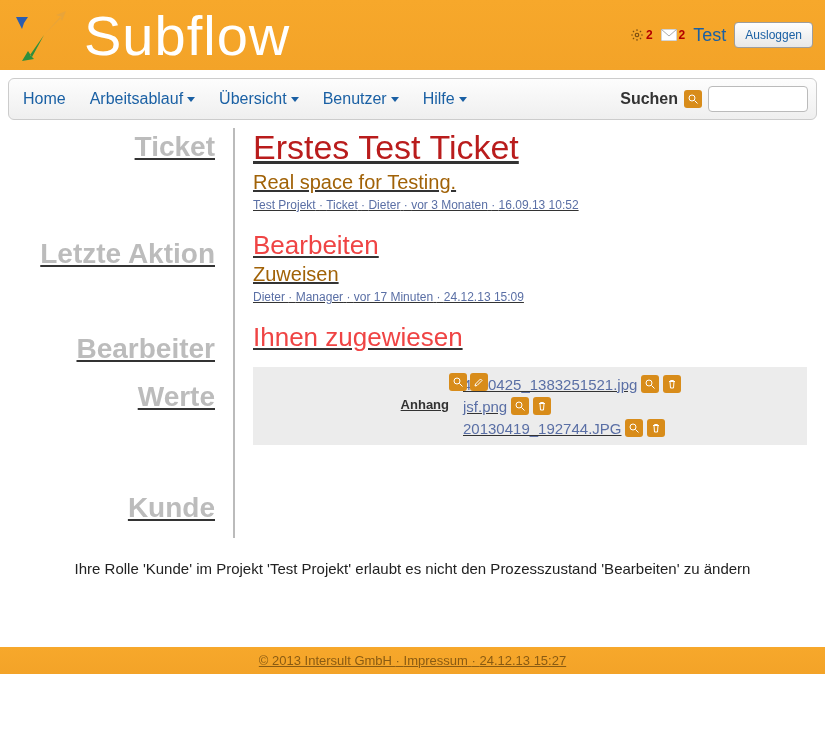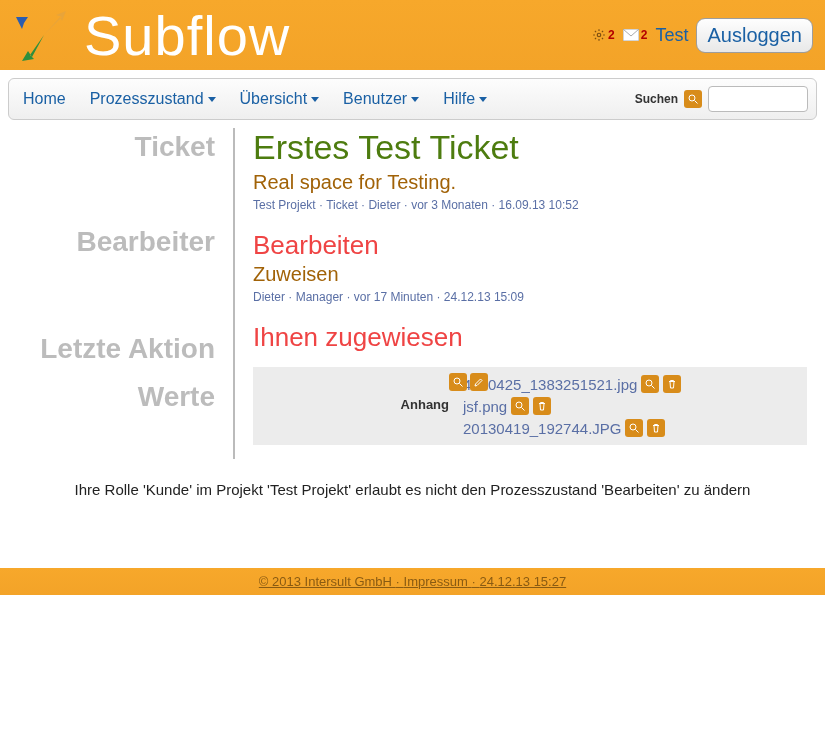--- a/index.html
+++ b/index.html
@@ -32,24 +32,24 @@
     display:flex;
     align-items:center;
     gap:8px;
   }
   .notif { display:flex; align-items:center; gap:2px; }
   .notif .count { font-size:12px; color:#b30000; font-weight:bold; }
   .username-link { color:#1a60a4; font-size:18px; }
   .btn {
     background:linear-gradient(#fefefe,#e8e8e8);
     border:1px solid #9d9d9d;
-    border-radius:9px;
+    border-radius:4px;
     padding:5px 10px;
     color:#1a60a4;
-    font-size:20px;
+    font-size:12px;
     cursor:pointer;
   }
   
   .navbar {
     margin:8px 8px 0 8px;
     border:1px solid #ccc;
     border-radius:6px;
     background:linear-gradient(#fdfdfd,#efefef);
     display:flex;
     align-items:center;
@@ -66,21 +66,21 @@
     gap:4px;
     cursor:pointer;
   }
   .caret {
     width:0;height:0;
     border-left:4px solid transparent;
     border-right:4px solid transparent;
     border-top:5px solid #1a60a4;
   }
   .nav-right { margin-left:auto; display:flex; align-items:center; gap:6px; }
-  .search-label { font-weight:bold; color:#333; font-size:12px; }
+  .search-label { font-weight:bold; color:#333; font-size:16px; }
   .icon-btn {
     width:18px;height:18px;
     background:#d88c1a;
     border-radius:3px;
     display:inline-flex;
     align-items:center;
     justify-content:center;
     cursor:pointer;
   }
   .icon-btn svg { width:12px;height:12px; stroke:#fff; fill:none; stroke-width:2; }
@@ -112,21 +112,21 @@
     align-self:stretch;
   }
   .side-heading {
     color:#bcbcbc;
     font-size:28px;
     font-weight:600;
     line-height:1.1;
     margin:0;
   }
   h1.title {
-    color:#4d7c0f;
+    color:#b91c1c;
     font-size:34px;
     margin:0 0 4px 0;
     font-weight:500;
   }
   h2.sub {
     color:#ef4444;
     font-size:26px;
     margin:0 0 2px 0;
     font-weight:500;
   }
@@ -208,21 +208,21 @@
     <button class="btn">Ausloggen</button>
   </div>
 </div>
 
 <div class="navbar">
   <div class="nav-left">
     <a class="nav-item">
         <span>Home</span>
       </a>
     <a class="nav-item">
-        <span>Prozesszustand</span>
+        <span>Arbeitsablauf</span>
         <span class="caret"></span>
       </a>
     <a class="nav-item">
         <span>Übersicht</span>
         <span class="caret"></span>
       </a>
     <a class="nav-item">
         <span>Benutzer</span>
         <span class="caret"></span>
       </a>
@@ -237,26 +237,27 @@
       <svg viewBox="0 0 24 24">
           <circle cx="10" cy="10" r="6"></circle>
           <line x1="15" y1="15" x2="21" y2="21"></line>
         </svg>
     </span>
     <input class="search-input" type="text" style="">
   </div>
 </div>
 
 <div class="main">
-  <div class="row" style="width:100%;">
+  <div class="row" style="width:100%;text-decoration:underline;">
     <div class="leftcol">
       <p class="side-heading section-block" style="margin-top:4px;">Ticket</p>
+      <p class="side-heading section-block" style="margin-top:76px;">Letzte Aktion</p>
       <p class="side-heading section-block" style="margin-top:64px;">Bearbeiter</p>
-      <p class="side-heading section-block" style="margin-top:76px;">Letzte Aktion</p>
       <p class="side-heading section-block" style="margin-top:18px;">Werte</p>
+      <p class="side-heading section-block" style="margin-top:80px;">Kunde</p>
     </div>
     <div class="sep"></div>
     <div class="rightcol">
 
       <div class="section-block">
         <h1 class="title">Erstes Test Ticket</h1>
         <p class="desc">Real space for Testing.</p>
         <p class="meta">
           <span>Test Projekt</span>
           <span class="dot">Ticket</span>

